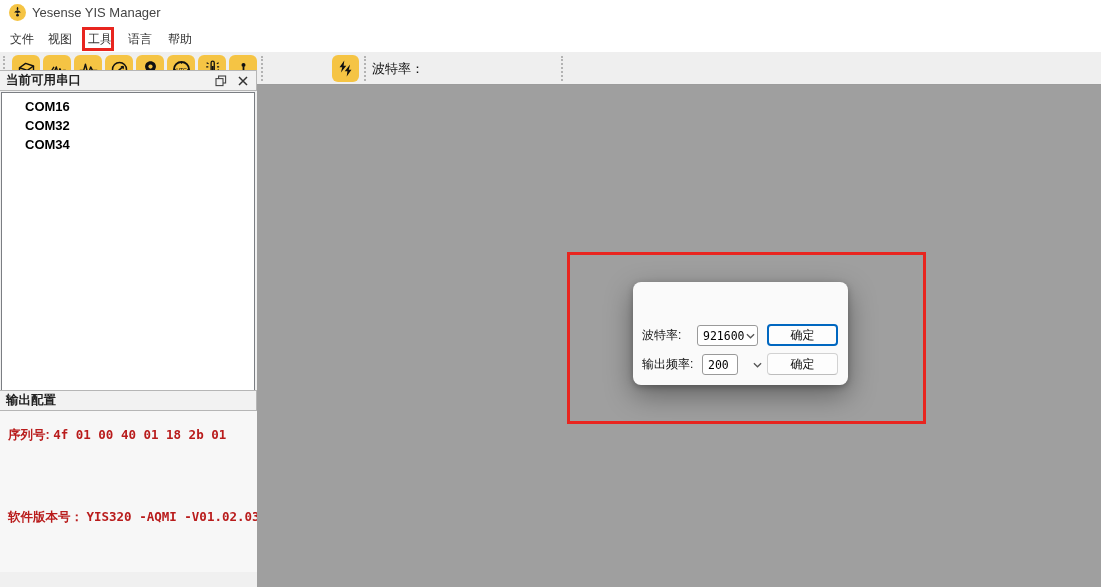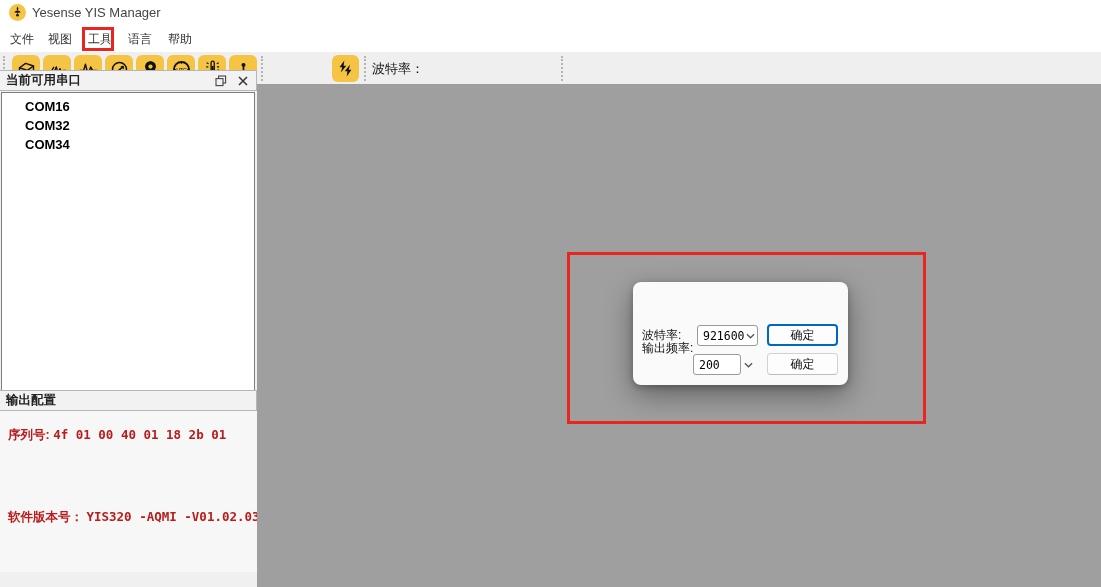--- a/index.html
+++ b/index.html
@@ -257,22 +257,22 @@
     <div class="dlg-combo" style="left:64px; top:43px; width:61px;">
       <span class="val">921600</span>
       <span class="chev">
         <svg width="9" height="6" viewBox="0 0 10 6" fill="none" stroke="#555" stroke-width="1.4">
             <path d="M1 1 L5 5 L9 1"></path>
           </svg>
       </span>
     </div>
     <button class="dlg-btn" id="dlg-btn-1" style="top:42px">确定</button>
 
-    <span class="dlg-label" style="top:56px">输出频率:</span>
-    <div class="dlg-combo" style="left:60px; top:72px; width:48px;gap:24px;">
+    <span class="dlg-label" style="top:72px">输出频率:</span>
+    <div class="dlg-combo" style="left:69px; top:72px; width:36px;gap:24px;">
       <span class="val">200</span>
       <span class="chev">
         <svg width="9" height="6" viewBox="0 0 10 6" fill="none" stroke="#555" stroke-width="1.4">
             <path d="M1 1 L5 5 L9 1"></path>
           </svg>
       </span>
     </div>
     <button class="dlg-btn" id="dlg-btn-2" style="top:71px">确定</button>
   </div>
 

